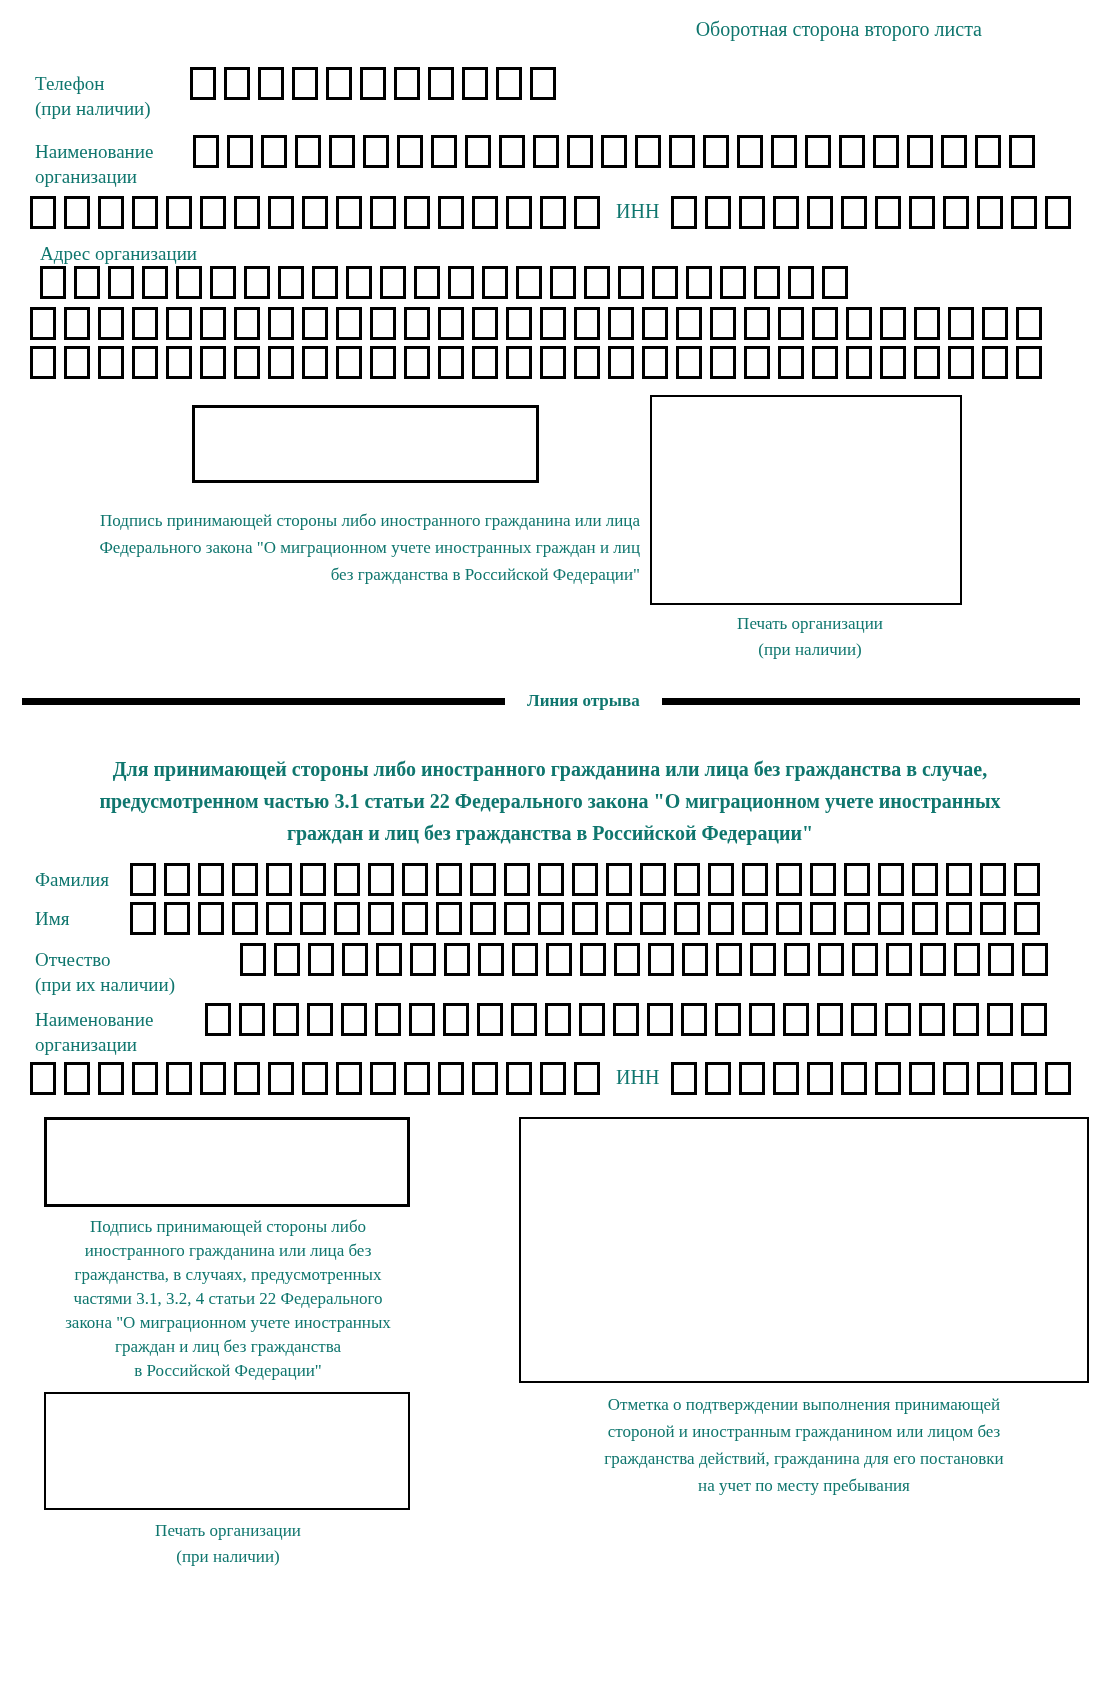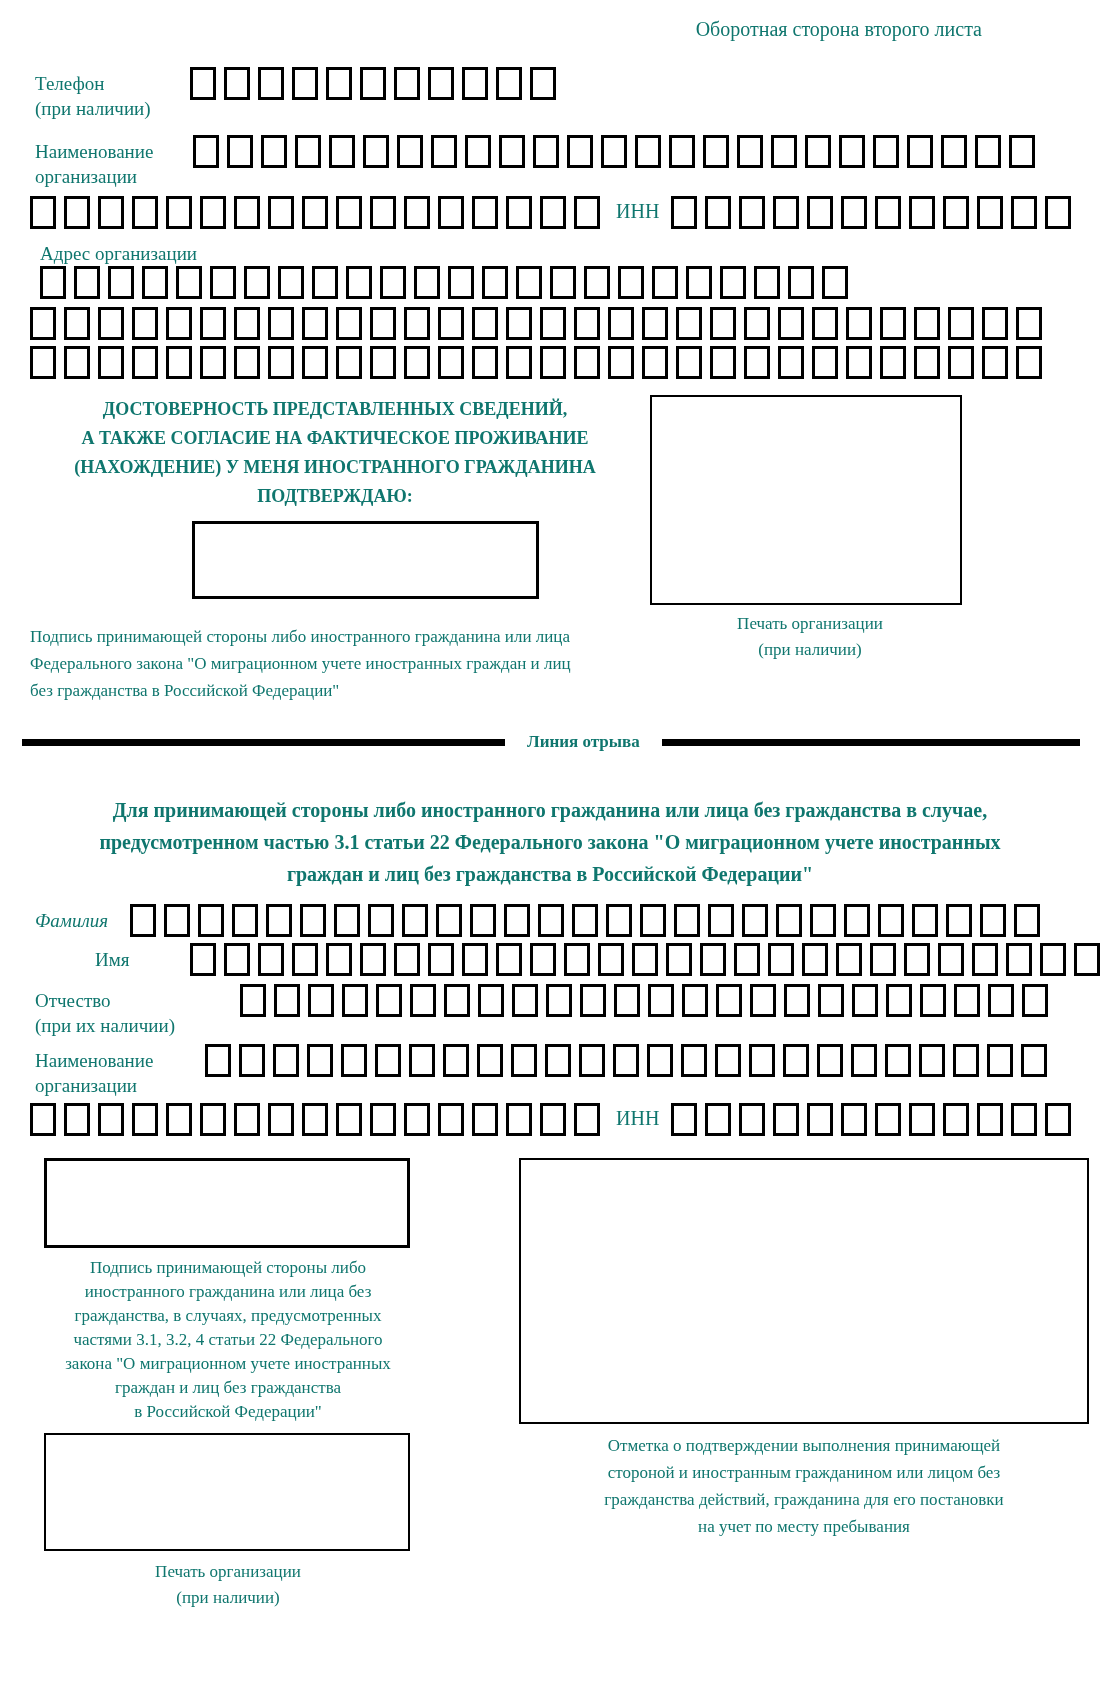--- a/index.html
+++ b/index.html
@@ -21,34 +21,34 @@
   .row-cont    { margin:7px 0 0 30px; }
   .inn-label   { font-size:20px; padding:4px 12px 0 16px; }
   .row-addr    { margin:8px 0 0 40px;flex-direction:column; } .row-addr .f-label { width:182px; }
   .row-full    { margin:8px 0 0 30px; }
   .row-full2   { margin:6px 0 0 30px; }
 
   .confirm-section { display:flex; margin-top:16px; padding-left:30px; }
   .confirm-left  { width:610px; }
   .statement { font-weight:bold; font-size:18px; line-height:29px; text-align:center; }
   .sig-box  { width:347px; height:78px; border:3px solid #000; box-sizing:border-box; margin:10px 0 0 162px; background:#fff; }
-  .sig-caption { margin-top:24px; font-size:17px; line-height:27px; text-align:left; }
+  .sig-caption { margin-top:24px; font-size:17px; line-height:27px; text-align:right; }
   .confirm-right { margin-left:10px; width:320px; }
   .stamp-box { width:312px; height:210px; border:2px solid #000; box-sizing:border-box; background:#fff; }
   .stamp-caption { margin-top:6px; text-align:center; font-size:17px; line-height:26px; }
 
   .tear-line { display:flex; align-items:center; margin:28px 20px 0 22px; }
   .tear-bar-left  { width:483px; height:7px; background:#000; }
   .tear-label { font-weight:bold; font-size:17px; padding:0 22px; white-space:nowrap; }
   .tear-bar-right { flex:1; height:7px; background:#000; }
 
   .tearoff-title { margin-top:42px; text-align:center; font-weight:bold; font-size:20px; line-height:32px; }
 
-  .row-surname { margin:14px 0 0 35px; } .row-surname .f-label { width:95px;font-style:italic; }
-  .row-given   { margin:6px 0 0 35px;justify-content:flex-end; }  .row-given .f-label   { width:95px; }
+  .row-surname { margin:14px 0 0 35px; } .row-surname .f-label { width:95px; }
+  .row-given   { margin:6px 0 0 35px; }  .row-given .f-label   { width:95px; }
   .row-patro   { margin:8px 0 0 35px; }  .row-patro .f-label   { width:205px; }
   .row-orgname2{ margin:6px 0 0 35px; }  .row-orgname2 .f-label{ width:170px; }
   .row-cont2   { margin:5px 0 0 30px; }
 
   .bottom-section { display:flex; margin-top:22px; padding-left:44px; }
   .bottom-left { width:368px; }
   .bsig-box { width:366px; height:90px; border:3px solid #000; box-sizing:border-box; background:#fff; }
   .bsig-caption { margin-top:8px; font-size:17px; line-height:24px; text-align:center; }
   .bstamp-box { width:366px; height:118px; border:2px solid #000; box-sizing:border-box; margin-top:9px; background:#fff; }
   .bstamp-caption { margin-top:8px; text-align:center; font-size:17px; line-height:26px; }
@@ -247,26 +247,20 @@
         <div class="cell"></div>
         <div class="cell"></div>
         <div class="cell"></div>
         <div class="cell"></div>
         <div class="cell"></div>
       </div>
   </div>
 
   <div class="confirm-section">
     <div class="confirm-left">
-      <div class="statement">
-        <div>ДОСТОВЕРНОСТЬ ПРЕДСТАВЛЕННЫХ СВЕДЕНИЙ,</div>
-        <div>А ТАКЖЕ СОГЛАСИЕ НА ФАКТИЧЕСКОЕ ПРОЖИВАНИЕ</div>
-        <div>(НАХОЖДЕНИЕ) У МЕНЯ ИНОСТРАННОГО ГРАЖДАНИНА</div>
-        <div>ПОДТВЕРЖДАЮ:</div>
-      </div>
       <div class="sig-box"></div>
       <div class="sig-caption">
         <div>Подпись принимающей стороны либо иностранного гражданина или лица</div>
         <div>Федерального закона "О миграционном учете иностранных граждан и лиц</div>
         <div>без гражданства в Российской Федерации"</div>
       </div>
     </div>
     <div class="confirm-right">
       <div class="stamp-box"></div>
       <div class="stamp-caption">

